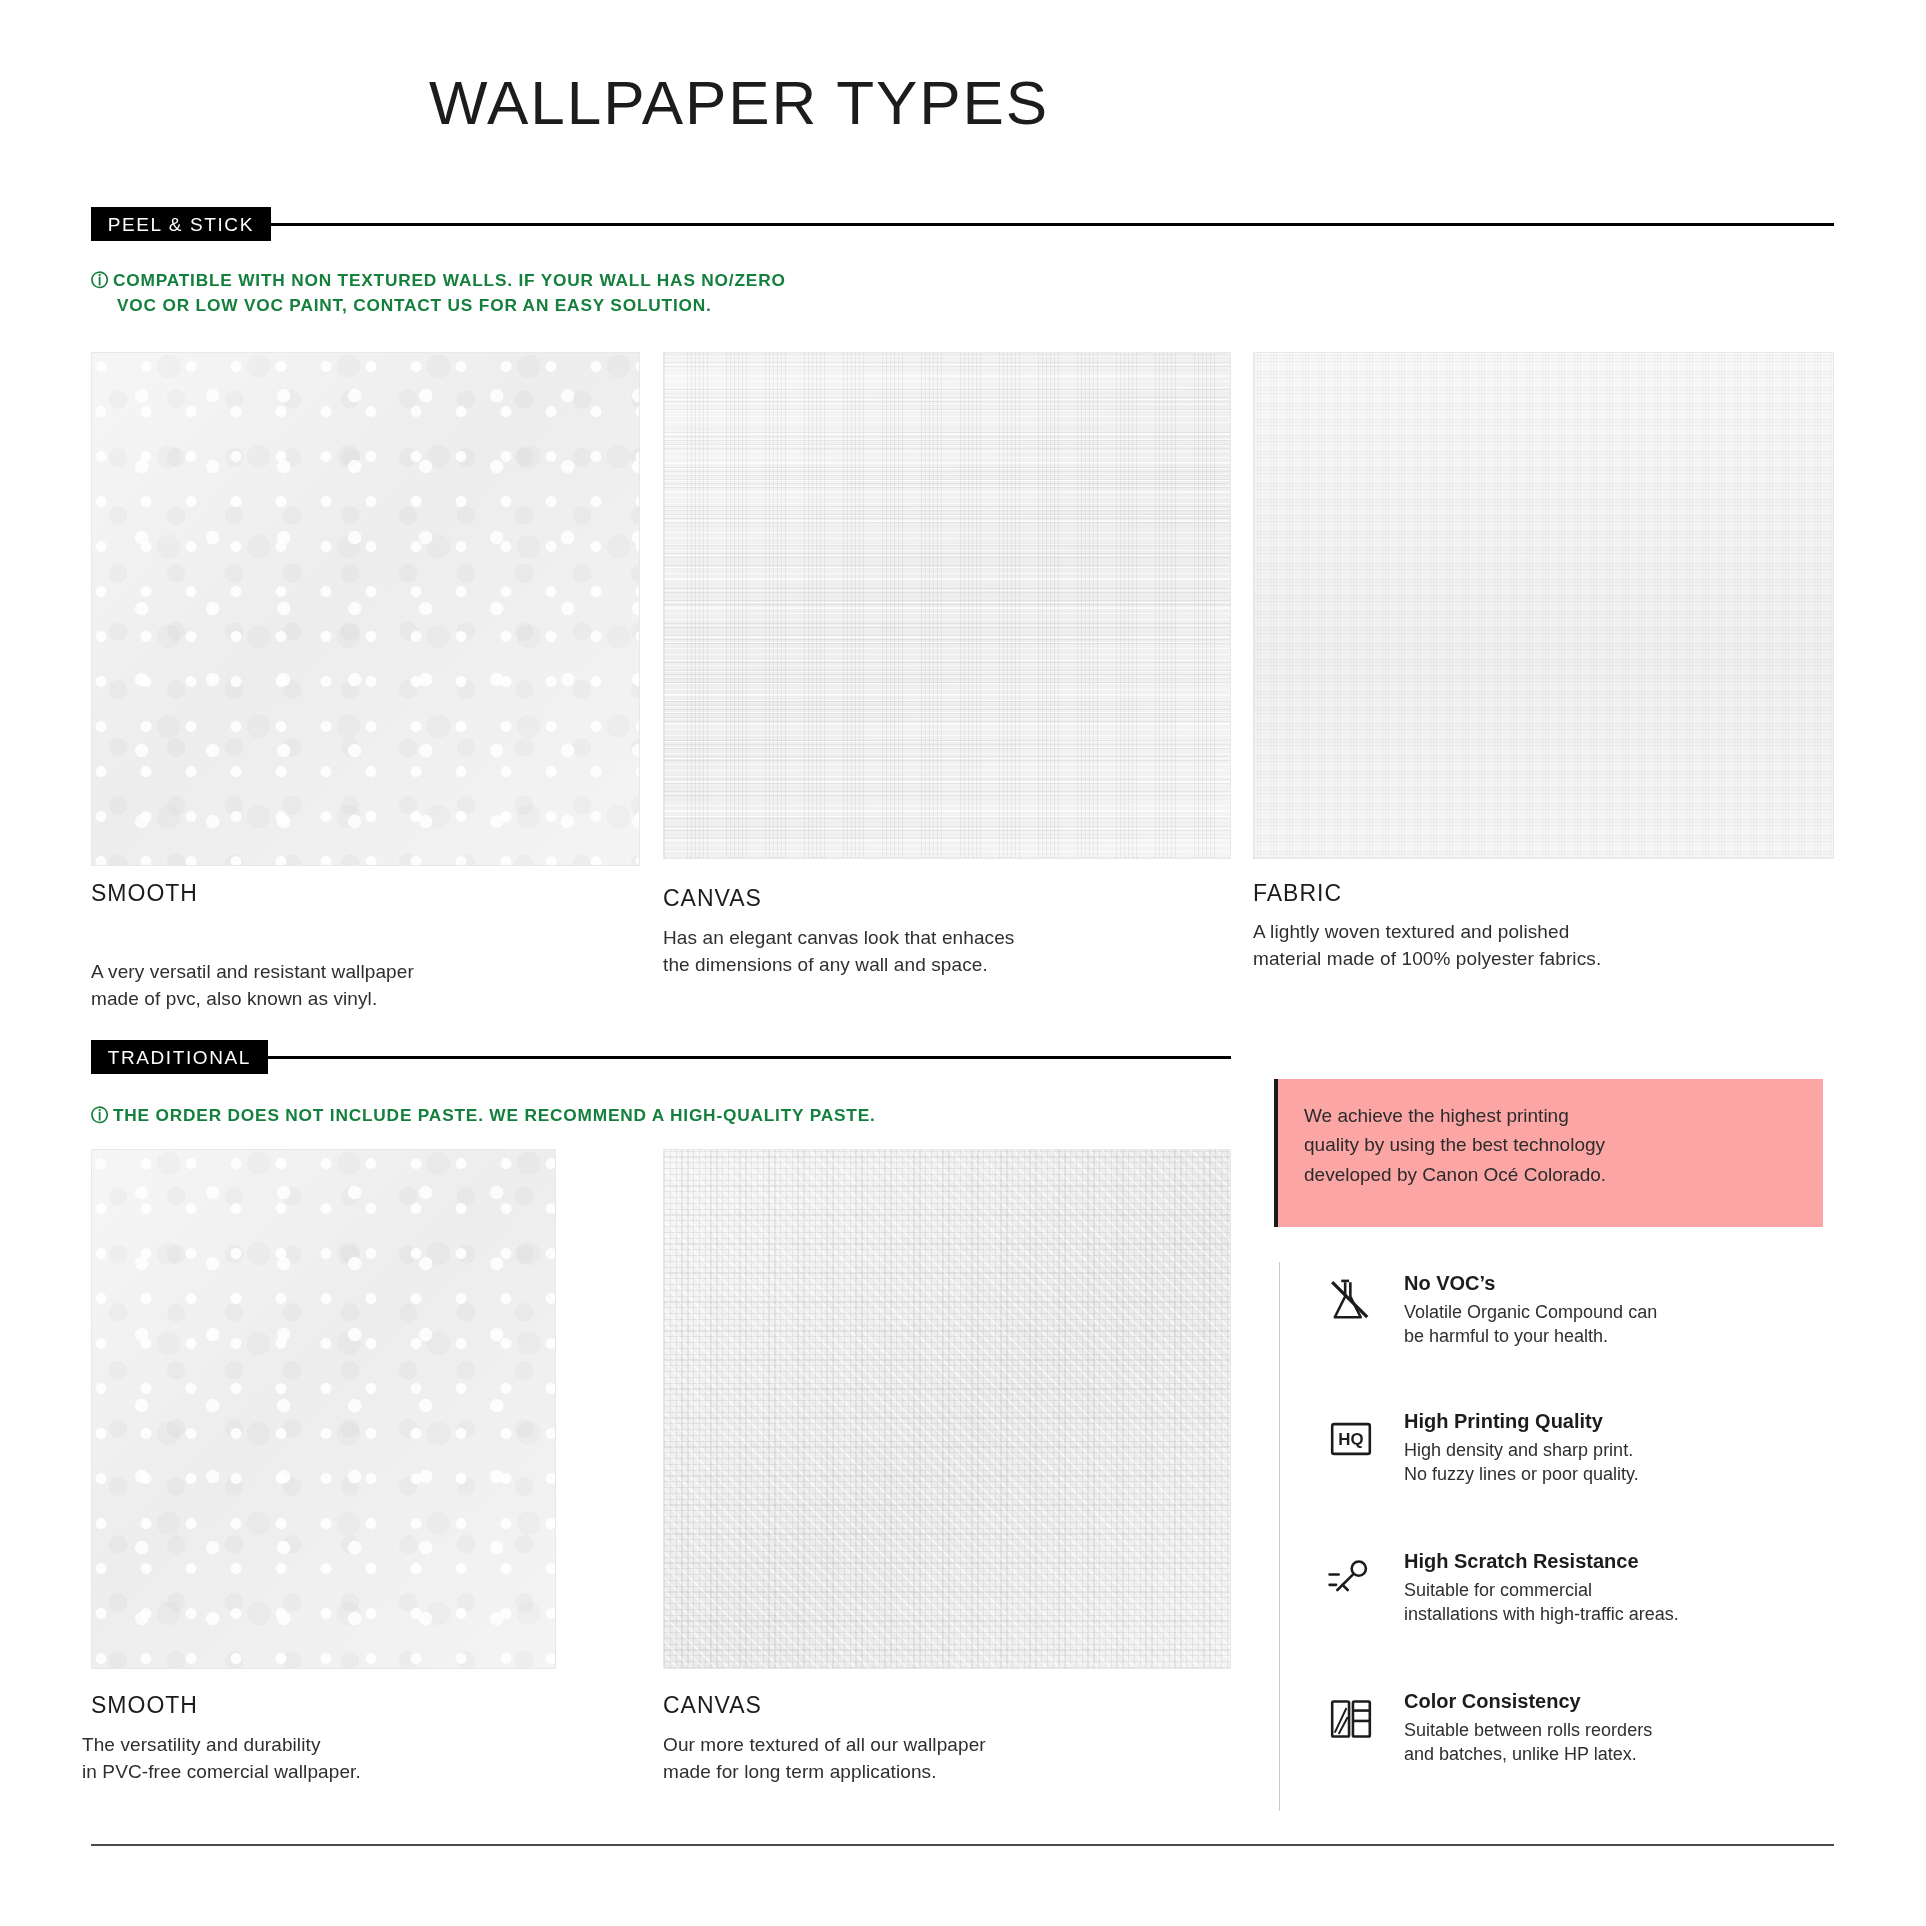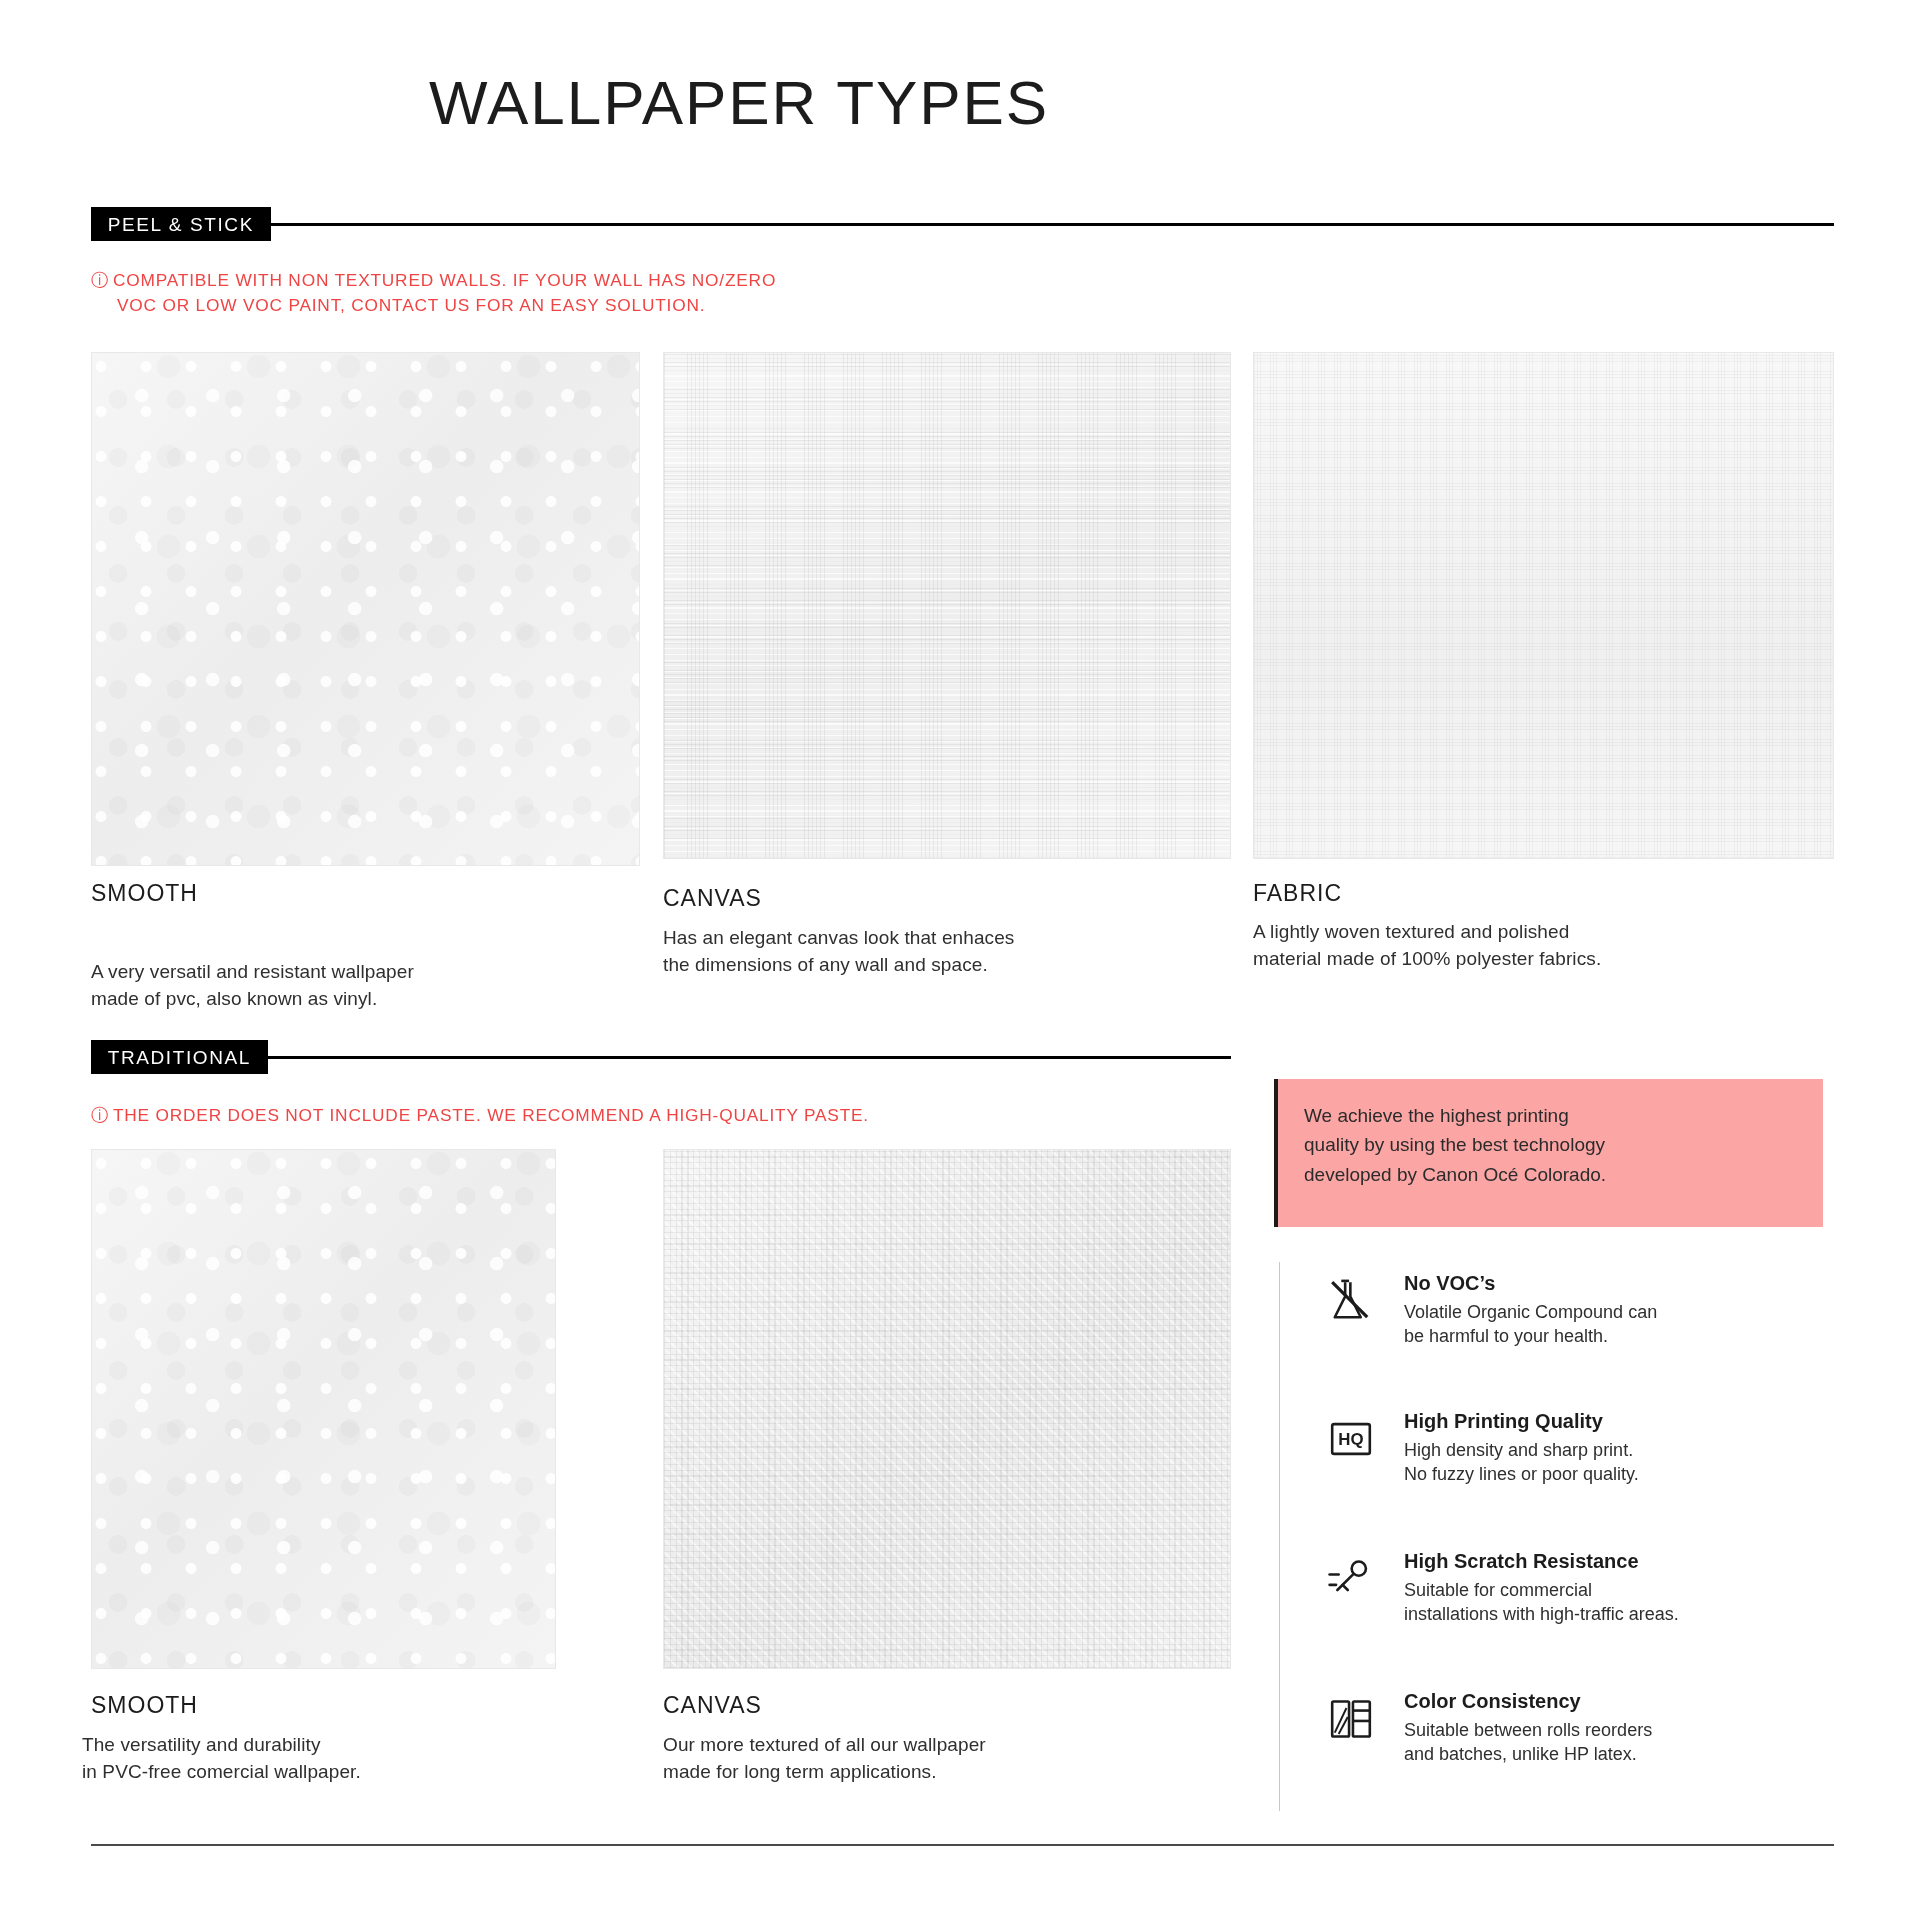--- a/index.html
+++ b/index.html
@@ -54,22 +54,23 @@
     flex: 1;
     height: 3.2px;
     background: #000000;
     margin-left: 0px;
   }
 
   .note {
     position: absolute;
     font-size: 17.3px;
     letter-spacing: 0.8px;
-    color: #ef4444;
+    color: #15803d;
     line-height: 1.45;
+    font-weight: bold;
   }
   .note .info {
     font-size: 17.3px;
     margin-right: 3.9px;
   }
   .note-indent {
     padding-left: 26px;
     display: block;
   }
 

